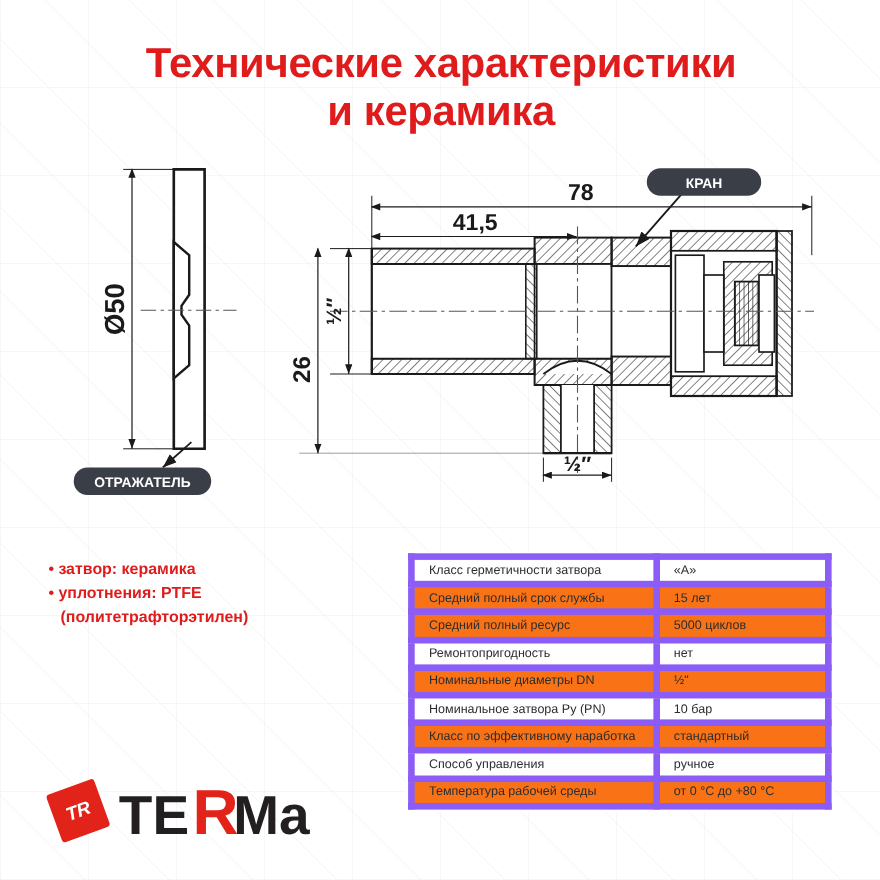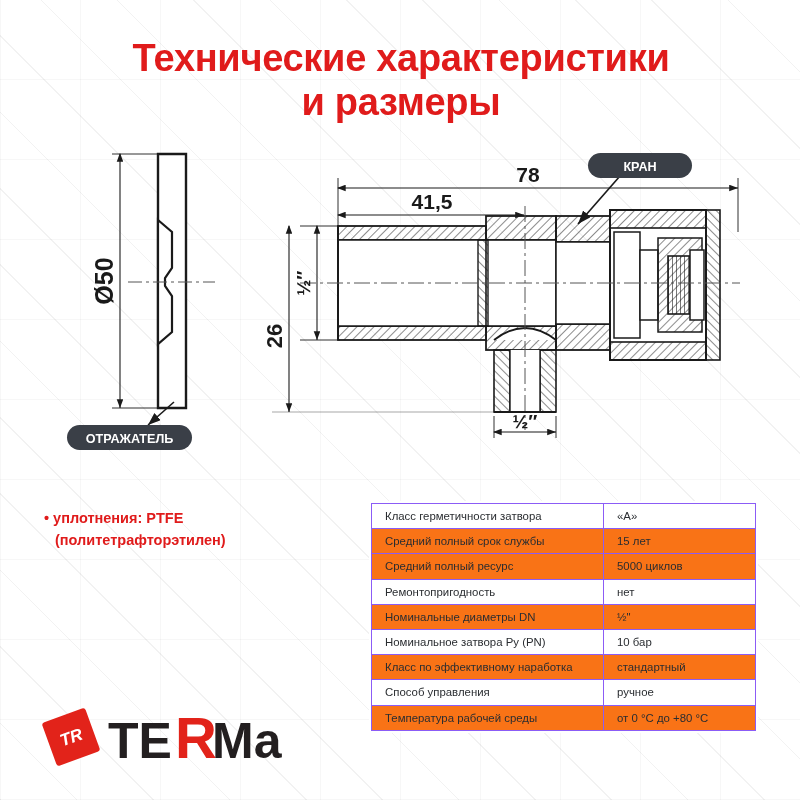--- a/index.html
+++ b/index.html
@@ -74,21 +74,21 @@
     position: absolute;
     left: 371px; top: 503px;
     width: 385px;
     border: 1px solid #c9ccd0;
     border-collapse: collapse;
     background: #ffffff;
     box-shadow: 0 0 0 2px #ffffff;
   }
   #spec-table tr { height: 25.2px; }
   #spec-table td {
-    border: 1px solid #8b5cf6;
+    border: 6px solid #8b5cf6;
     font-size: 11.4px;
     color: #2a2d31;
     padding: 0 16px 0 13px;
     vertical-align: middle;
     white-space: nowrap;
   }
   #spec-table td.val {
     width: 122px;
     padding-left: 13px;
   }
@@ -100,21 +100,21 @@
 </style>
 </head>
 <body>
 
 <div id="bg-watermark"></div>
 
 <div id="page">
 
   <div id="title-block">
     <div class="title-line">Технические характеристики</div>
-    <div class="title-line">и размеры</div>
+    <div class="title-line">и керамика</div>
   </div>
 
   <div id="drawing">
     <svg width="800" height="330" viewBox="0 0 800 330" xmlns="http://www.w3.org/2000/svg">
       <defs>
         <pattern id="hatch" patternUnits="userSpaceOnUse" width="6" height="6" patternTransform="rotate(45)">
           <line x1="0" y1="0" x2="0" y2="6" stroke="#1a1a1a" stroke-width="1"></line>
         </pattern>
         <pattern id="hatch2" patternUnits="userSpaceOnUse" width="6" height="6" patternTransform="rotate(-45)">
           <line x1="0" y1="0" x2="0" y2="6" stroke="#1a1a1a" stroke-width="1"></line>
@@ -222,20 +222,23 @@
 
       <g>
         <rect x="588" y="13" width="104" height="25" rx="12.5" fill="#3a3f47"></rect>
         <text x="640" y="30.5" text-anchor="middle" font-family="Liberation Sans, sans-serif" font-size="12.6" font-weight="bold" fill="#ffffff">КРАН</text>
       </g>
     </svg>
   </div>
 
   <div id="features">
     <div class="feat">
+      <span class="dot">•</span><span>затвор: керамика</span>
+    </div>
+    <div class="feat">
       <span class="dot">•</span><span>уплотнения: PTFE</span>
     </div>
     <div class="feat-cont">(политетрафторэтилен)</div>
   </div>
 
   <table id="spec-table">
     <tbody>
       <tr class="norm">
         <td>Класс герметичности затвора</td>
         <td class="val">«А»</td>

